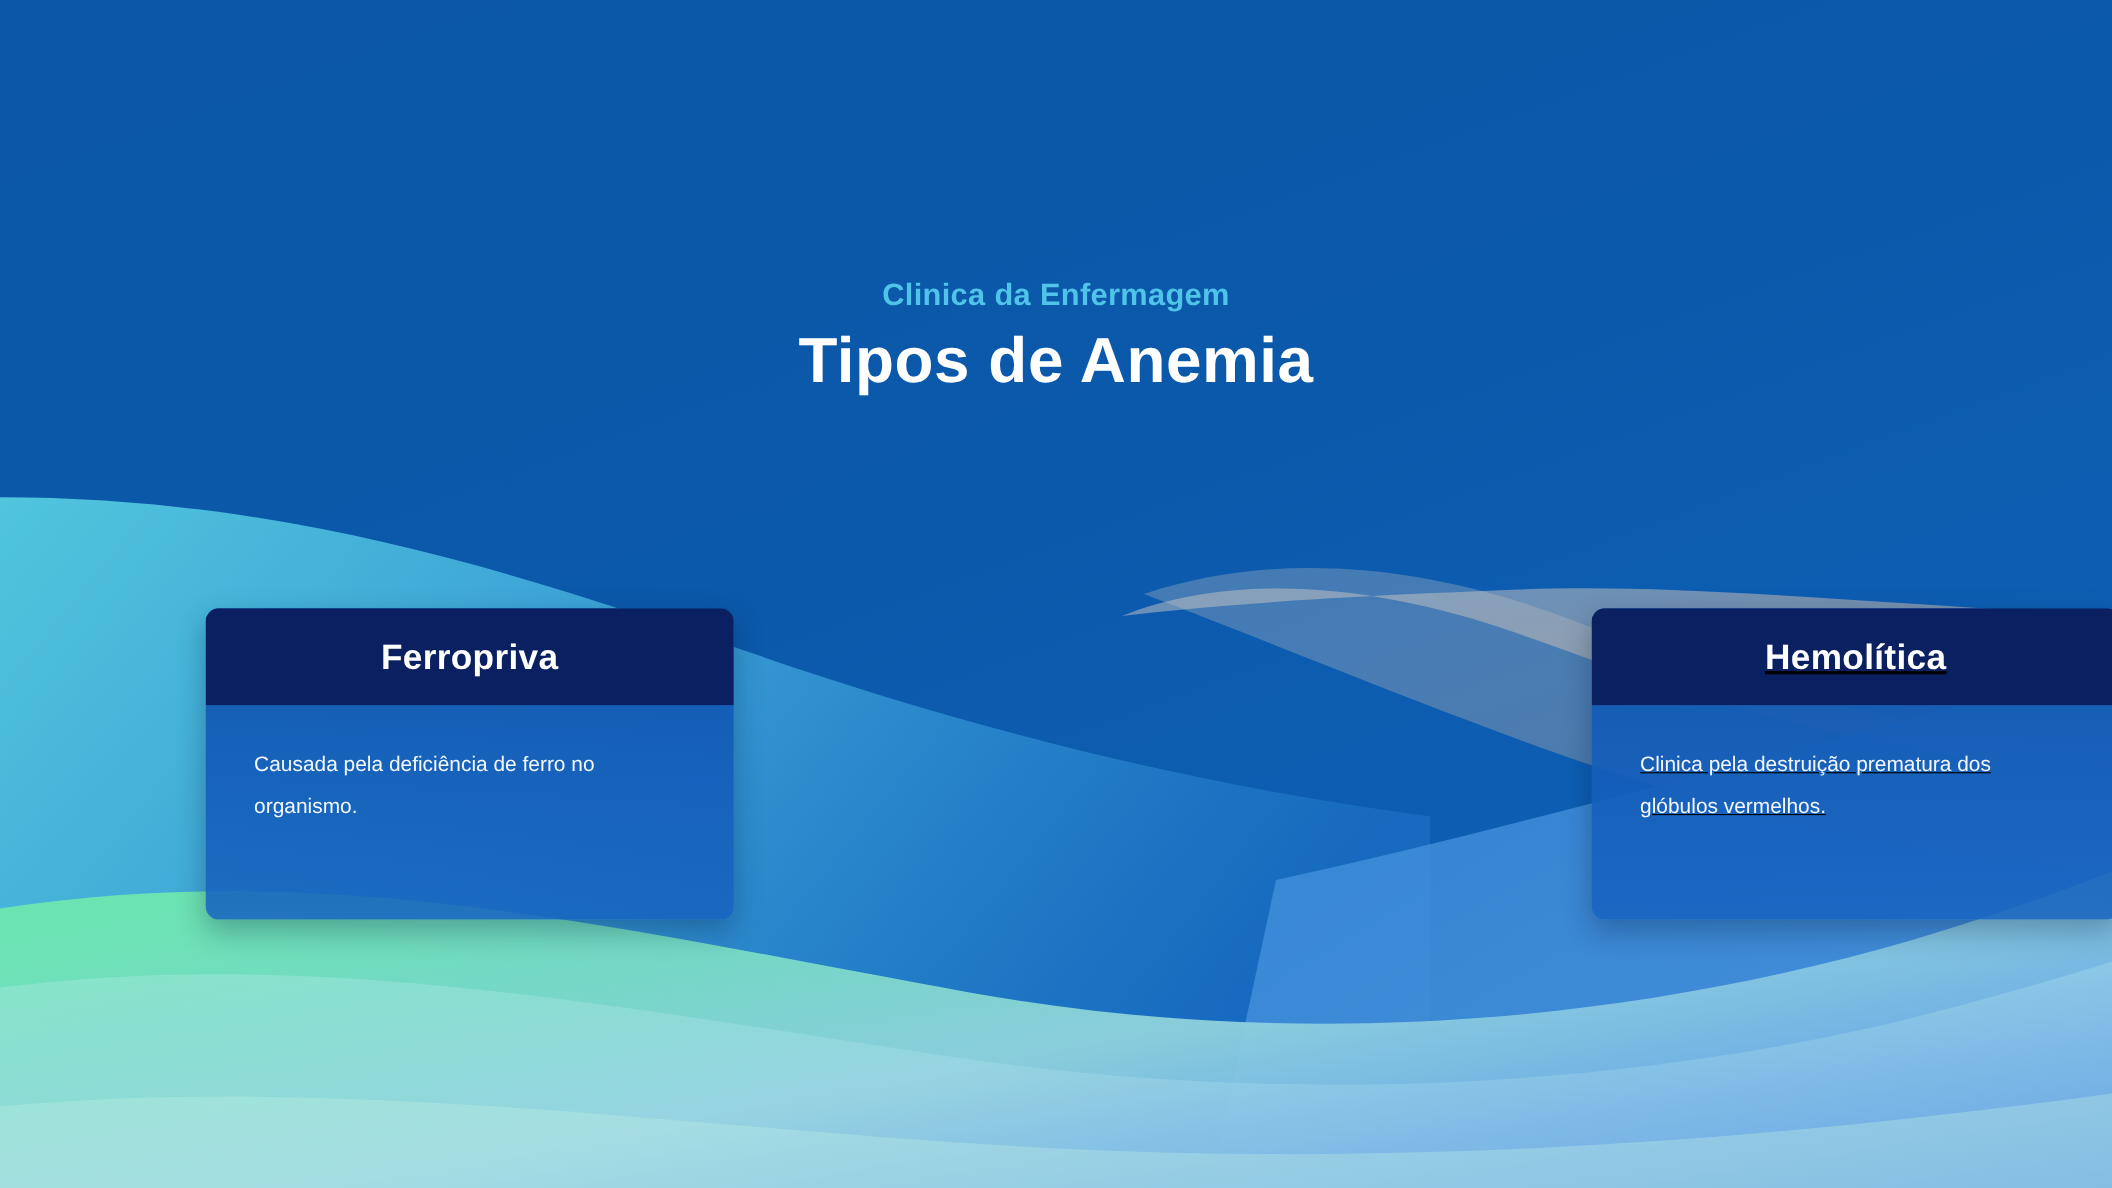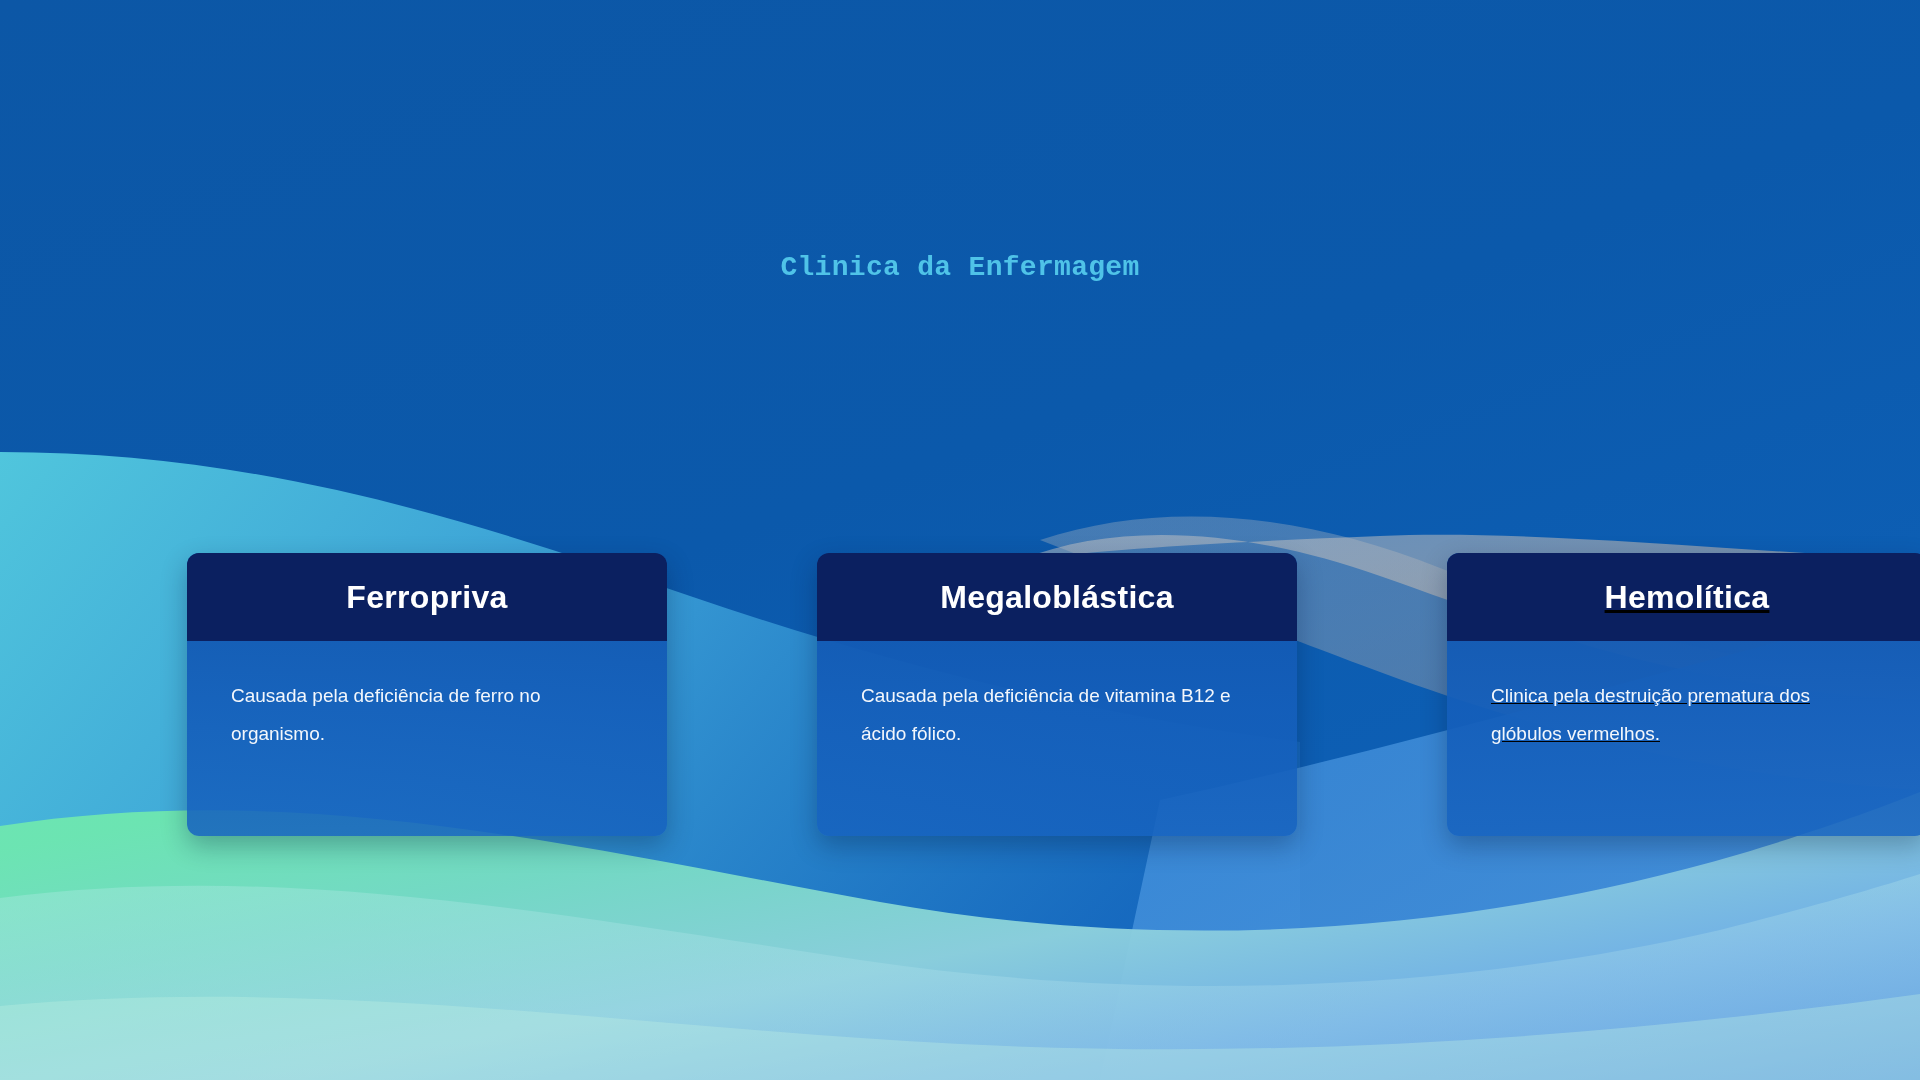--- a/index.html
+++ b/index.html
@@ -38,21 +38,20 @@
     width: 1920px;
     text-align: center;
     z-index: 5;
   }
   .eyebrow {
     font-size: 28px;
     font-weight: bold;
     letter-spacing: 0.3px;
     color: #4fc3e8;
     margin: 0 0 10px 0;
-    font-family: Liberation Mono, monospace;
   }
   .title {
     font-size: 58px;
     font-weight: bold;
     color: #ffffff;
     margin: 0;
     letter-spacing: 0.5px;
   }
 
   
@@ -149,41 +148,34 @@
 
     <path d="M0,826 C 300,780 560,844 880,902 C 1180,956 1480,930 1740,854 C 1820,830 1880,808 1920,792 L1920,1080 L0,1080 Z" fill="url(#gBottom)" opacity="0.95"></path>
 
     <path d="M0,898 C 280,862 540,912 860,960 C 1170,1006 1470,988 1720,930 C 1800,910 1870,890 1920,874 L1920,1080 L0,1080 Z" fill="url(#gBottomSoft)" opacity="0.6"></path>
 
     <path d="M0,1006 C 320,976 640,1028 960,1044 C 1280,1060 1600,1038 1920,994 L1920,1080 L0,1080 Z" fill="#bff0e2" opacity="0.35"></path>
   </svg>
 
   <div class="header">
     <div class="eyebrow">Clinica da Enfermagem</div>
+    <h1 class="title">Tipos de Anemia</h1>
   </div>
 
   <div class="cards">
 
     <div class="card card--1">
       <div class="card-head">
         <div class="card-head-text">Ferropriva</div>
       </div>
       <div class="card-body">
         <div class="card-body-text">Causada pela deficiência de ferro no organismo.</div>
       </div>
     </div>
 
-    <div class="card card--2">
-      <div class="card-head">
-        <div class="card-head-text">Megaloblástica</div>
-      </div>
-      <div class="card-body">
-        <div class="card-body-text">Causada pela deficiência de vitamina B12 e ácido fólico.</div>
-      </div>
-    </div>
 
     <div class="card card--3">
       <div class="card-head">
         <div class="card-head-text">Hemolítica</div>
       </div>
       <div class="card-body">
         <div class="card-body-text">Clinica pela destruição prematura dos glóbulos vermelhos.</div>
       </div>
     </div>
 

